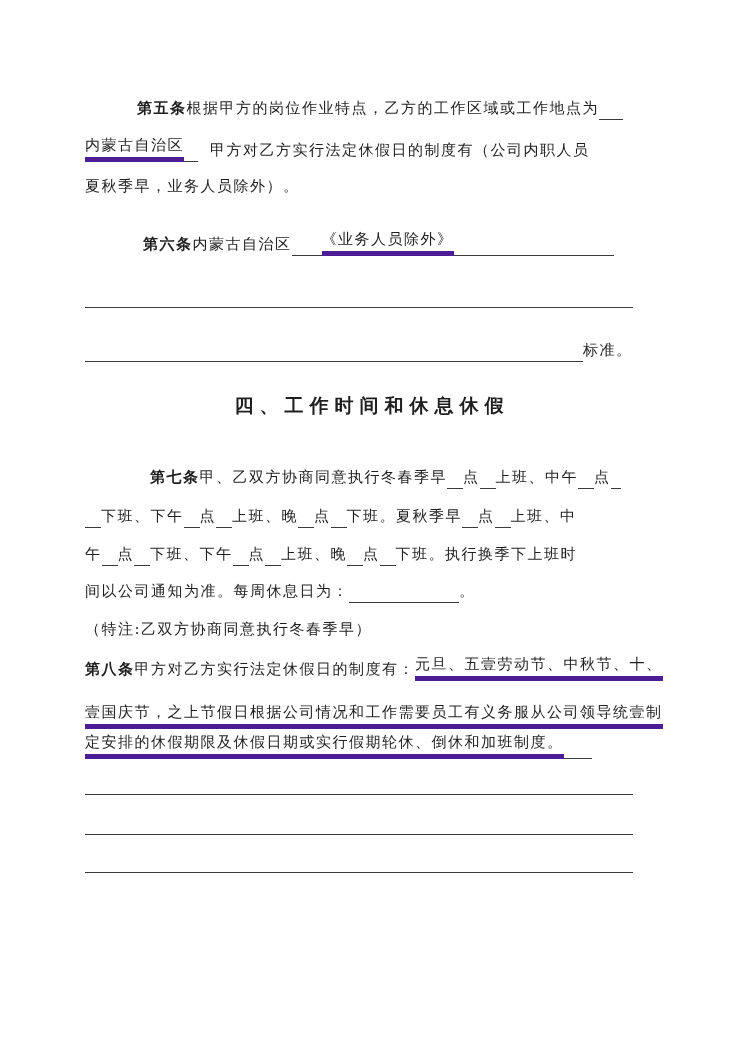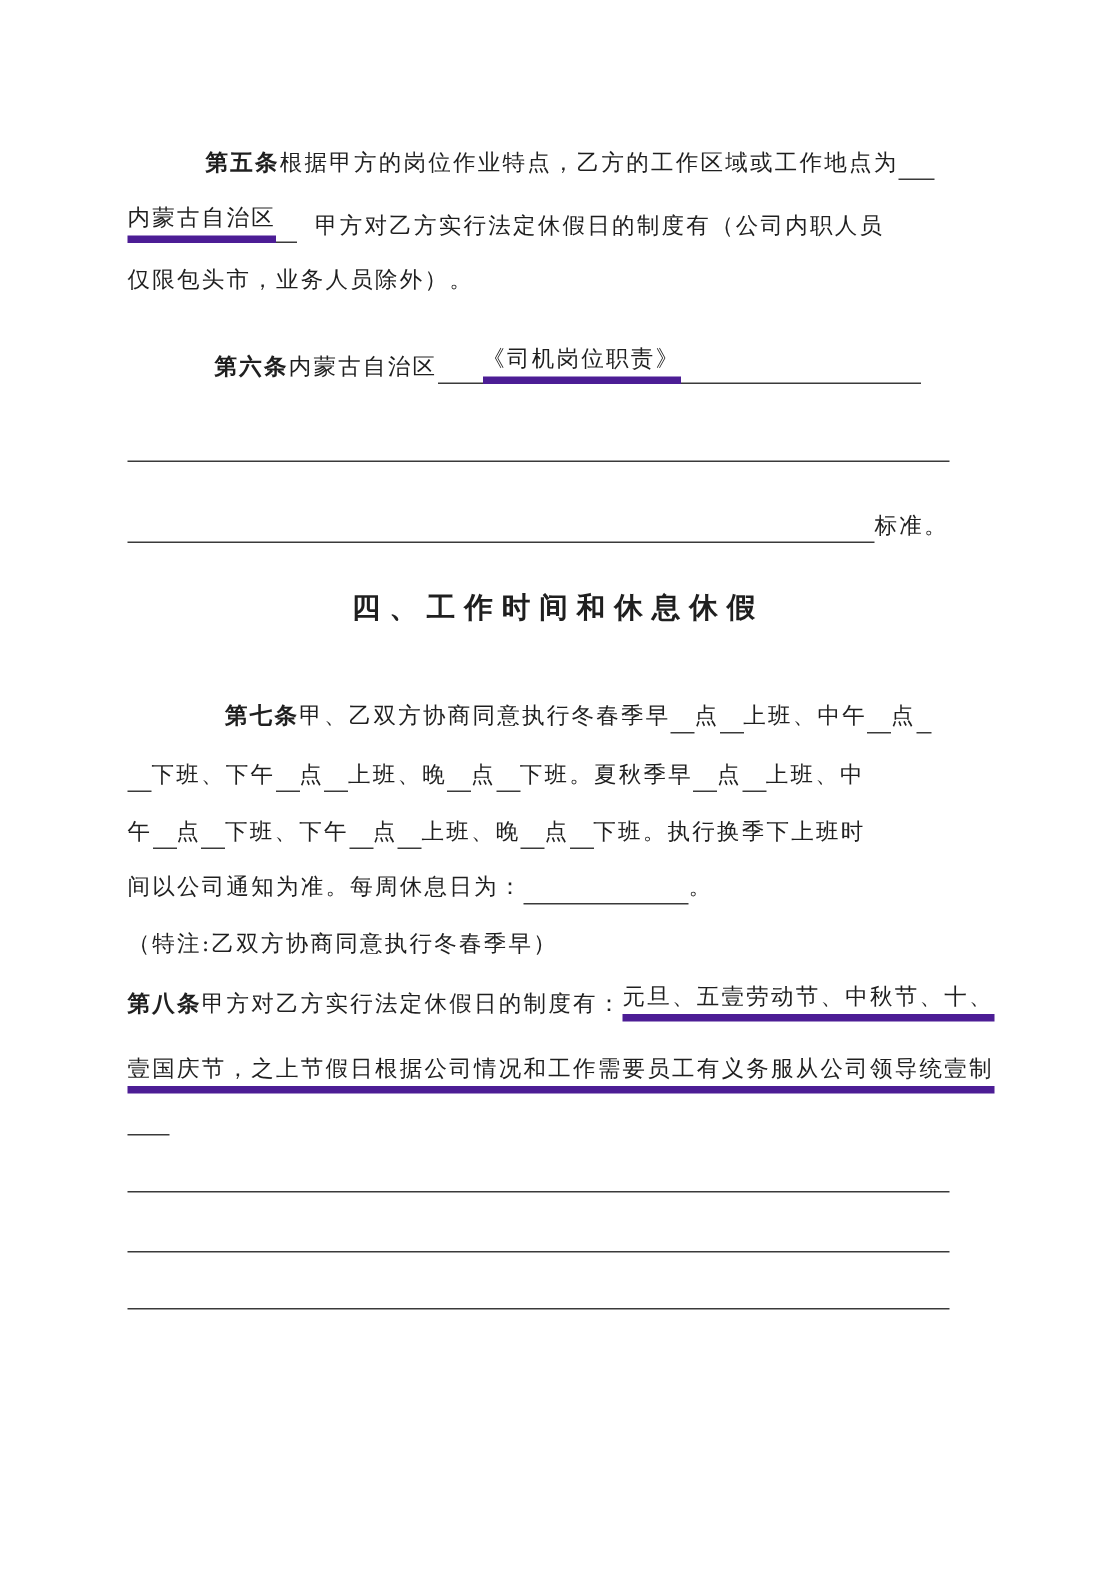--- a/index.html
+++ b/index.html
@@ -51,30 +51,30 @@
   }
   .doc-line.heading .seg{height:30px;line-height:30px;}
 </style>
 </head>
 <body>
 
 <div class="page">
   <div id="doc-content">
       <div class="doc-line" style="top: 94px;"><span class="seg spacer" style="width: 52px;"></span><span class="seg bold">第五条</span><span class="seg">根据甲方的岗位作业特点，乙方的工作区域或工作地点为</span><span class="seg blank" style="width: 24px;"></span></div>
       <div class="doc-line" style="top: 134px;"><span class="seg underlined">内蒙古自治区</span><span class="seg blank" style="width: 14px;"></span><span class="seg spacer" style="width: 12px;"></span><span class="seg">甲方对乙方实行法定休假日的制度有（公司内职人员</span></div>
-      <div class="doc-line" style="top: 172px;"><span class="seg">仅限包头市，业务人员除外）。</span></div>
-      <div class="doc-line" style="top: 228px;"><span class="seg spacer" style="width: 58px;"></span><span class="seg bold">第六条</span><span class="seg">内蒙古自治区</span><span class="seg blank" style="width: 30px;"></span><span class="seg underlined">《司机岗位职责》</span><span class="seg blank" style="width: 160px;"></span></div>
+      <div class="doc-line" style="top: 172px;"><span class="seg">夏秋季早，业务人员除外）。</span></div>
+      <div class="doc-line" style="top: 228px;"><span class="seg spacer" style="width: 58px;"></span><span class="seg bold">第六条</span><span class="seg">内蒙古自治区</span><span class="seg blank" style="width: 30px;"></span><span class="seg underlined">《业务人员除外》</span><span class="seg blank" style="width: 160px;"></span></div>
       <div class="doc-line" style="top: 282px;"><span class="seg blank" style="width: 548px;"></span></div>
       <div class="doc-line" style="top: 336px;"><span class="seg blank" style="width: 498px;"></span><span class="seg">标准。</span></div>
       <div class="doc-line heading" style="top: 390px;"><span class="seg bold">四、工作时间和休息休假</span></div>
       <div class="doc-line" style="top: 463px;"><span class="seg spacer" style="width: 65px;"></span><span class="seg bold">第七条</span><span class="seg">甲、乙双方协商同意执行冬春季早</span><span class="seg blank" style="width: 16px;"></span><span class="seg">点</span><span class="seg blank" style="width: 16px;"></span><span class="seg">上班、中午</span><span class="seg blank" style="width: 16px;"></span><span class="seg">点</span><span class="seg blank" style="width: 10px;"></span></div>
       <div class="doc-line" style="top: 502px;"><span class="seg blank" style="width: 16px;"></span><span class="seg">下班、下午</span><span class="seg blank" style="width: 16px;"></span><span class="seg">点</span><span class="seg blank" style="width: 16px;"></span><span class="seg">上班、晚</span><span class="seg blank" style="width: 16px;"></span><span class="seg">点</span><span class="seg blank" style="width: 16px;"></span><span class="seg">下班。夏秋季早</span><span class="seg blank" style="width: 16px;"></span><span class="seg">点</span><span class="seg blank" style="width: 16px;"></span><span class="seg">上班、中</span></div>
       <div class="doc-line" style="top: 540px;"><span class="seg">午</span><span class="seg blank" style="width: 16px;"></span><span class="seg">点</span><span class="seg blank" style="width: 16px;"></span><span class="seg">下班、下午</span><span class="seg blank" style="width: 16px;"></span><span class="seg">点</span><span class="seg blank" style="width: 16px;"></span><span class="seg">上班、晚</span><span class="seg blank" style="width: 16px;"></span><span class="seg">点</span><span class="seg blank" style="width: 16px;"></span><span class="seg">下班。执行换季下上班时</span></div>
       <div class="doc-line" style="top: 577px;"><span class="seg">间以公司通知为准。每周休息日为：</span><span class="seg blank" style="width: 110px;"></span><span class="seg">。</span></div>
       <div class="doc-line" style="top: 615px;"><span class="seg">（特注:乙双方协商同意执行冬春季早）</span></div>
-      <div class="doc-line" style="top: 653px;"><span class="seg bold">第八条</span><span class="seg">甲方对乙方实行法定休假日的制度有：</span><span class="seg underlined">元旦、五壹劳动节、中秋节、十、</span></div>
+      <div class="doc-line" style="top: 653px; font-family: Liberation Serif, serif;"><span class="seg bold">第八条</span><span class="seg">甲方对乙方实行法定休假日的制度有：</span><span class="seg underlined">元旦、五壹劳动节、中秋节、十、</span></div>
       <div class="doc-line" style="top: 659px; margin-top: 42px;"><span class="seg underlined">壹国庆节，之上节假日根据公司情况和工作需要员工有义务服从公司领导统壹制</span></div>
-      <div class="doc-line" style="top: 731px;"><span class="seg blank" style="width: 28px;"></span></div>
+      <div class="doc-line" style="top: 731px;"><span class="seg underlined">定安排的休假期限及休假日期或实行假期轮休、倒休和加班制度。</span><span class="seg blank" style="width: 28px;"></span></div>
       <div class="doc-line" style="top: 769px;"><span class="seg blank" style="width: 548px;"></span></div>
       <div class="doc-line" style="top: 809px;"><span class="seg blank" style="width: 548px;"></span></div>
       <div class="doc-line" style="top: 847px;"><span class="seg blank" style="width: 548px;"></span></div>
     </div>
 </div>
 
 </body></html>

